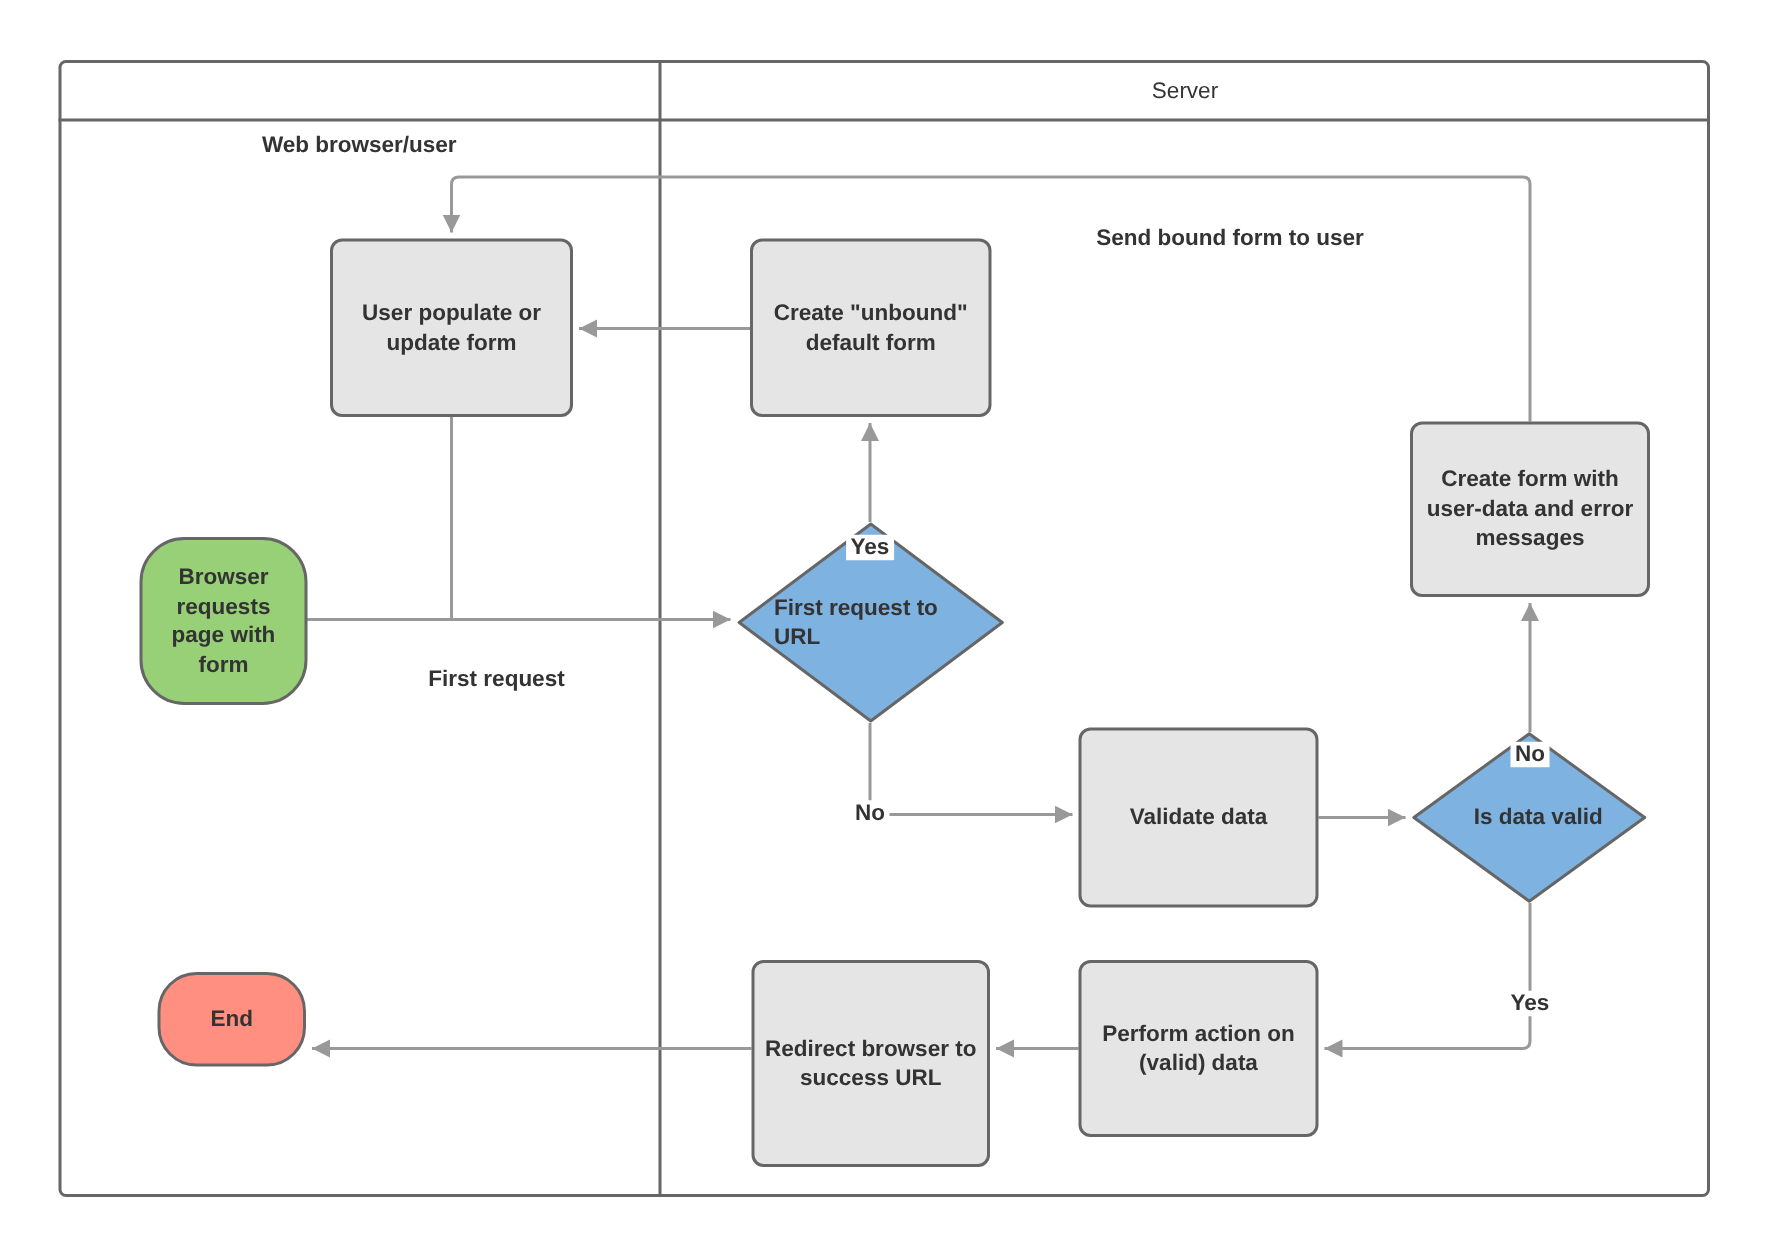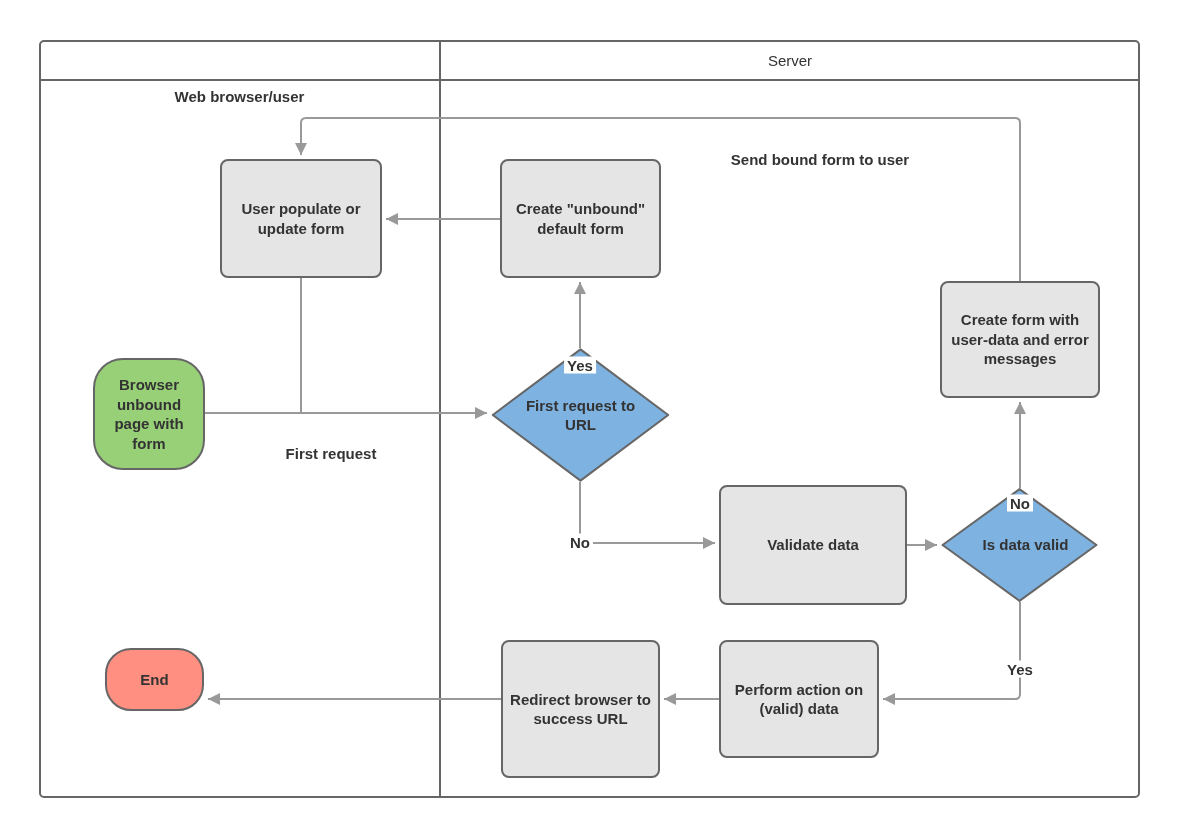--- a/index.html
+++ b/index.html
@@ -26,21 +26,21 @@
     position:absolute; box-sizing:border-box; background:#e5e5e5;
     border:2px solid var(--node-border); border-radius:8px;
     display:flex; align-items:center; justify-content:center; text-align:center;
     font-weight:bold; font-size:15px; color:var(--text); line-height:1.3; padding:4px 6px;
   }
   .node.start { background:var(--start-fill); border-radius:30px; }
   .node.end   { background:var(--end-fill);   border-radius:26px; }
 
   .diamond-wrap {
     position:absolute; display:flex; align-items:center; justify-content:center;
-    text-align:center; font-weight:bold; font-size:15px; color:var(--text); line-height:1.3;
+    text-align:left; font-weight:bold; font-size:15px; color:var(--text); line-height:1.3;
   }
   .diamond-wrap svg { position:absolute; left:0; top:0; width:100%; height:100%; overflow:visible; }
   .diamond-label { position:relative; z-index:1; max-width:72%; }
 
   
   svg.edges { position:absolute; left:0; top:0; width:1180px; height:840px; pointer-events:none; }
   .edge { stroke:var(--edge); stroke-width:2; fill:none; }
   .edge-label {
     position:absolute; transform:translate(-50%,-50%); background:#ffffff;
     padding:0 3px; font-weight:bold; font-size:15px; color:var(--text); white-space:nowrap; z-index:2;margin-top:41px;
@@ -88,39 +88,39 @@
   </svg>
 
   <div class="edge-label" style="left:331px; top:412px;">First request</div>
   <div class="edge-label" style="left:580px; top:324px;">Yes</div>
   <div class="edge-label" style="left:580px; top:501px;">No</div>
   <div class="edge-label" style="left:820px; top:118px;">Send bound form to user</div>
   <div class="edge-label" style="left:1020px; top:462px;">No</div>
   <div class="edge-label" style="left:1020px; top:628px;">Yes</div>
 
   <div class="node start" style="left:93px; top:358px; width:112px; height:112px;">
-    <span>Browser unbound page with form</span>
+    <span>Browser requests page with form</span>
   </div>
 
   <div class="node" style="left:220px; top:159px; width:162px; height:119px;">
     <span>User populate or update form</span>
   </div>
 
   <div class="node" style="left:500px; top:159px; width:161px; height:119px;">
     <span>Create "unbound" default form</span>
   </div>
 
   <div class="diamond-wrap" style="left:491px; top:348px; width:179px; height:134px;">
     <svg viewBox="0 0 100 100" preserveAspectRatio="none">
       <polygon points="50,1 99,50 50,99 1,50" style="fill:var(--decision-fill); stroke:var(--node-border); stroke-width:2; stroke-linejoin:round;" vector-effect="non-scaling-stroke"></polygon>
     </svg>
     <div class="diamond-label">First request to URL</div>
   </div>
 
-  <div class="node" style="left:719px; top:485px; width:188px; height:120px;">
+  <div class="node" style="left:719px; top:485px; width:160px; height:120px;">
     <span>Validate data</span>
   </div>
 
   <div class="diamond-wrap" style="left:941px; top:488px; width:157px; height:114px;">
     <svg viewBox="0 0 100 100" preserveAspectRatio="none">
       <polygon points="50,1 99,50 50,99 1,50" style="fill:var(--decision-fill); stroke:var(--node-border); stroke-width:2; stroke-linejoin:round;" vector-effect="non-scaling-stroke"></polygon>
     </svg>
     <div class="diamond-label" style="max-width:85%;margin-left:12px;">Is data valid</div>
   </div>
 

